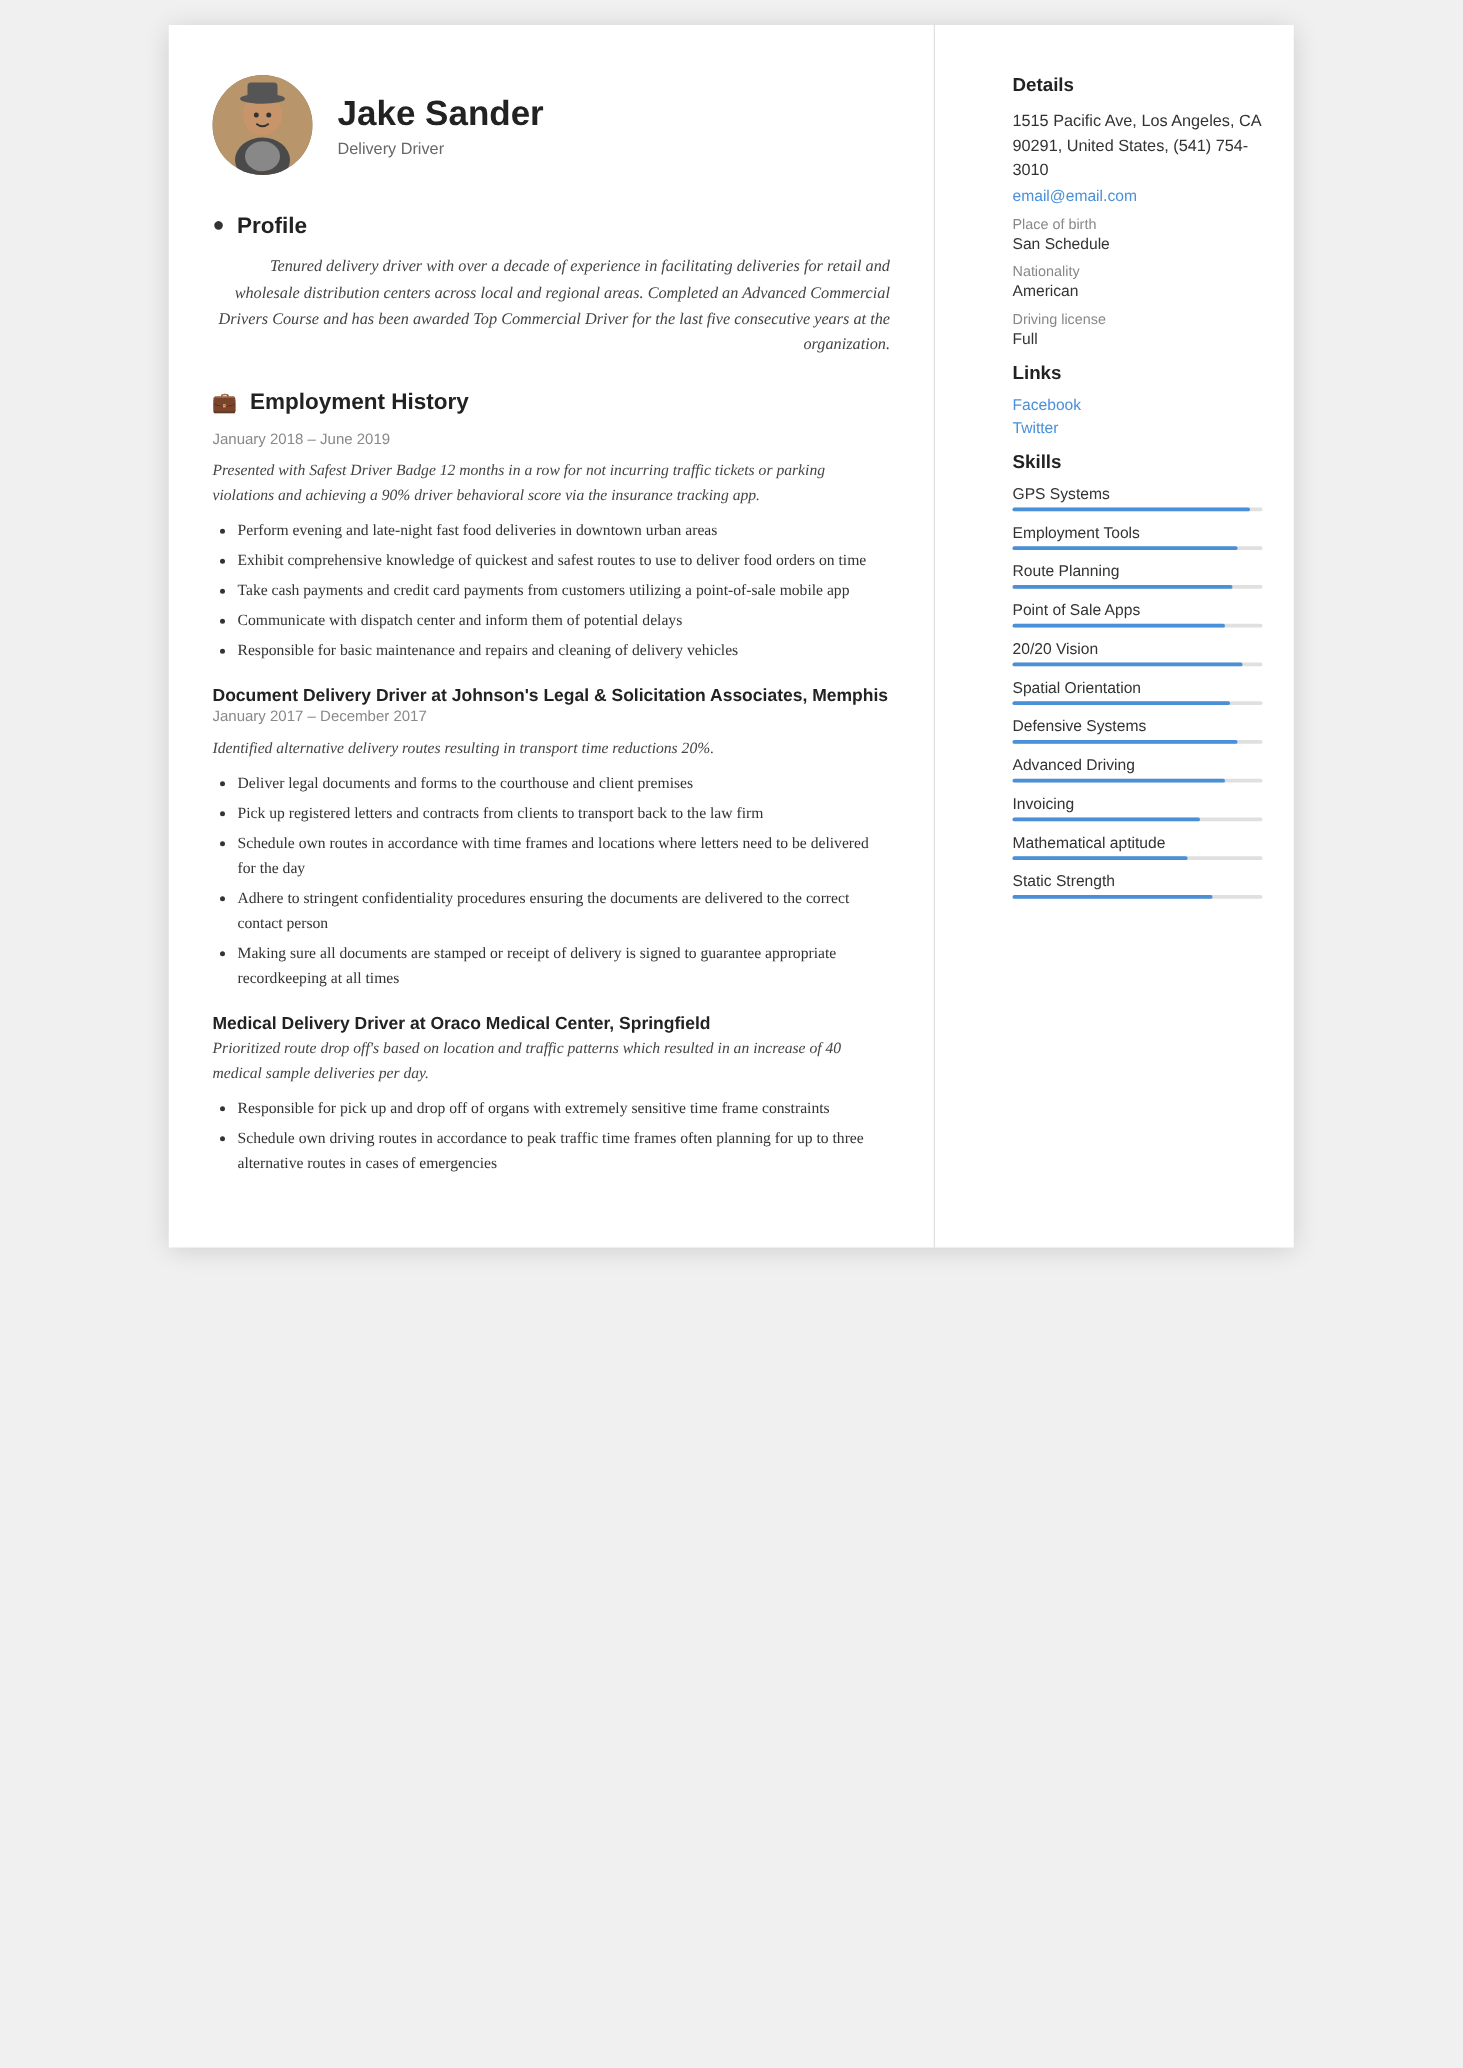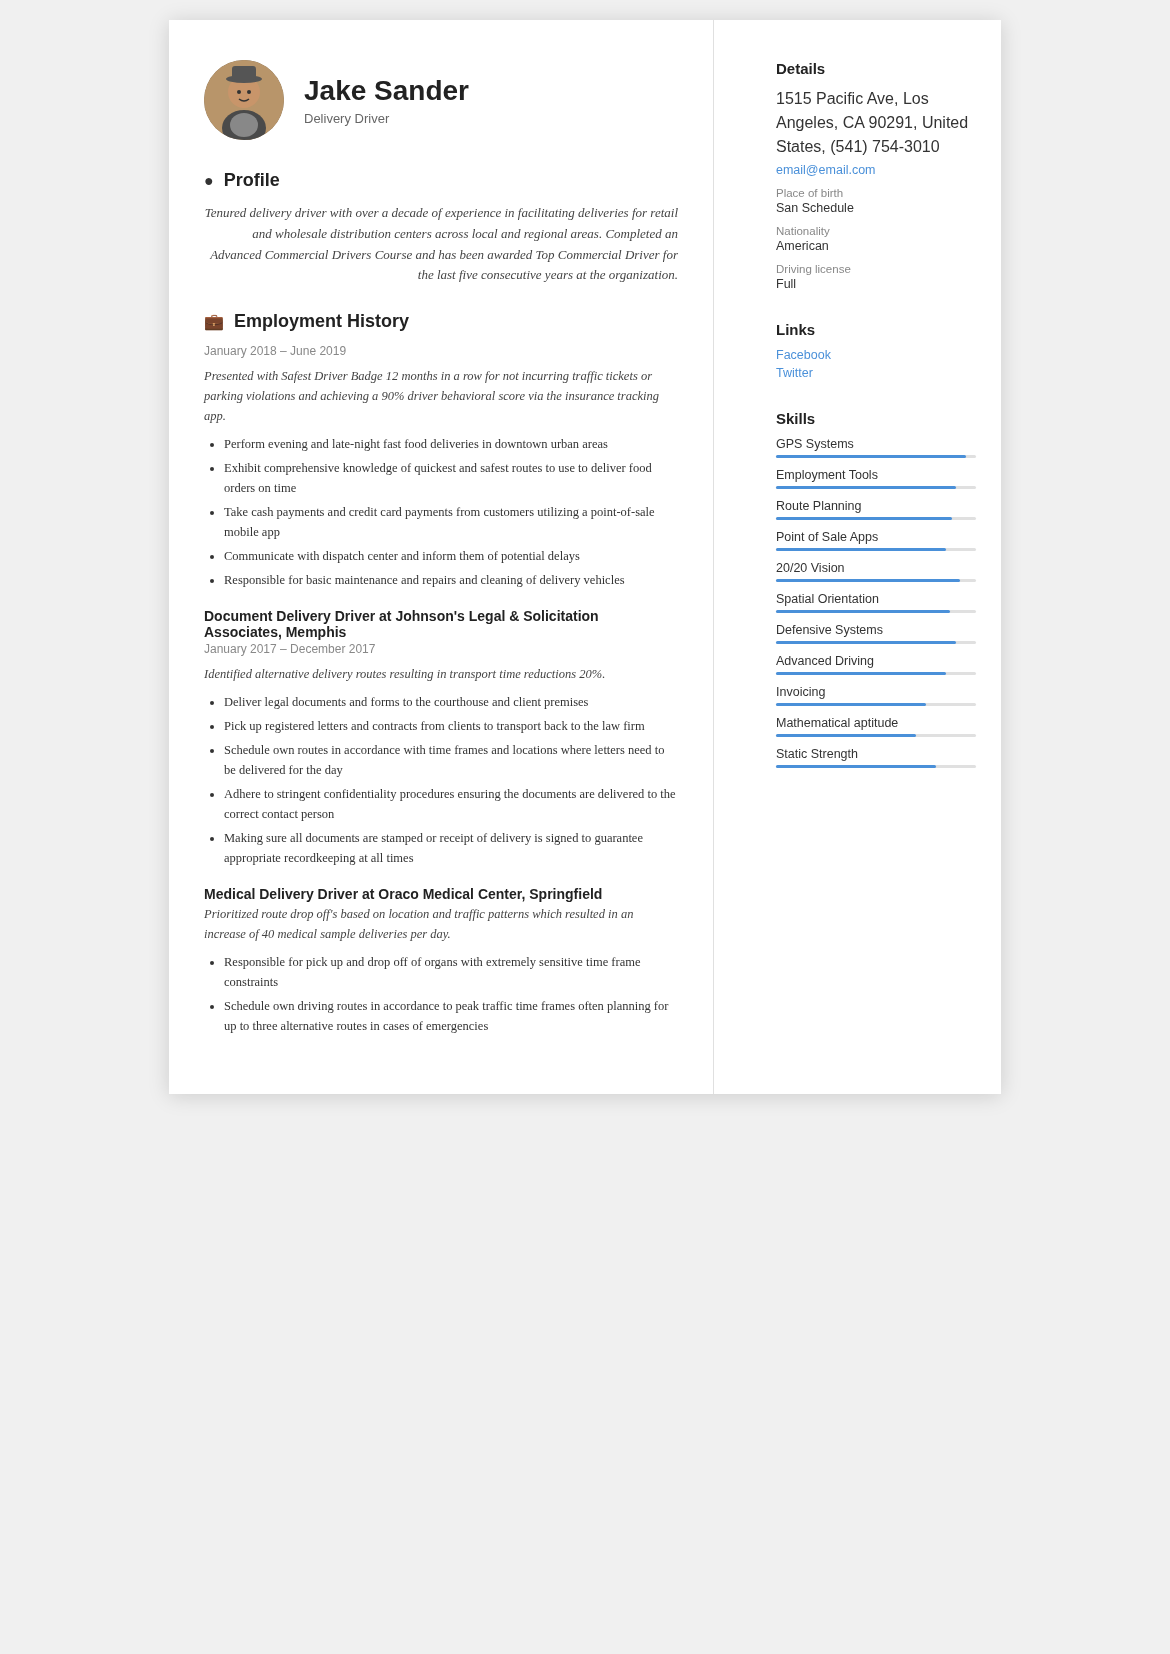--- a/index.html
+++ b/index.html
@@ -6,21 +6,21 @@
     body {
       font-family: 'Georgia', serif;
       background: #f0f0f0;
       display: flex;
       justify-content: center;
       align-items: flex-start;
       padding: 20px;
       min-height: 100vh;
     }
     .resume-container {
-      width: 832px;
+      width: 900px;
       background: #fff;
       display: flex;
       box-shadow: 0 2px 20px rgba(0,0,0,0.15);
       gap: 37px;
     }
     .left-col {
       flex: 1;
       padding: 40px 35px;
       border-right: 1px solid #e0e0e0;
     }
@@ -126,37 +126,37 @@
     .job-block {
       margin-bottom: 18px;
     }
 
     
     .right-section-heading {
       font-size: 15px;
       font-weight: bold;
       color: #222;
       font-family: Arial, sans-serif;
-      margin-top: 30px;
+      margin-top: 12px;
       margin-bottom: 10px;
     }
     .detail-label {
       font-size: 11.5px;
       color: #888;
       font-family: Arial, sans-serif;
       margin-top: 10px;
     }
     .detail-value {
       font-size: 12.5px;
       color: #333;
       font-family: Arial, sans-serif;
       margin-top: 2px;
     }
     .detail-address {
-      font-size: 16px;
+      font-size: 13px;
       color: #333;
       font-family: Arial, sans-serif;
       line-height: 1.5;
     }
     .detail-email {
       font-size: 12.5px;
       color: #4a90d9;
       font-family: Arial, sans-serif;
       margin-top: 4px;
     }

